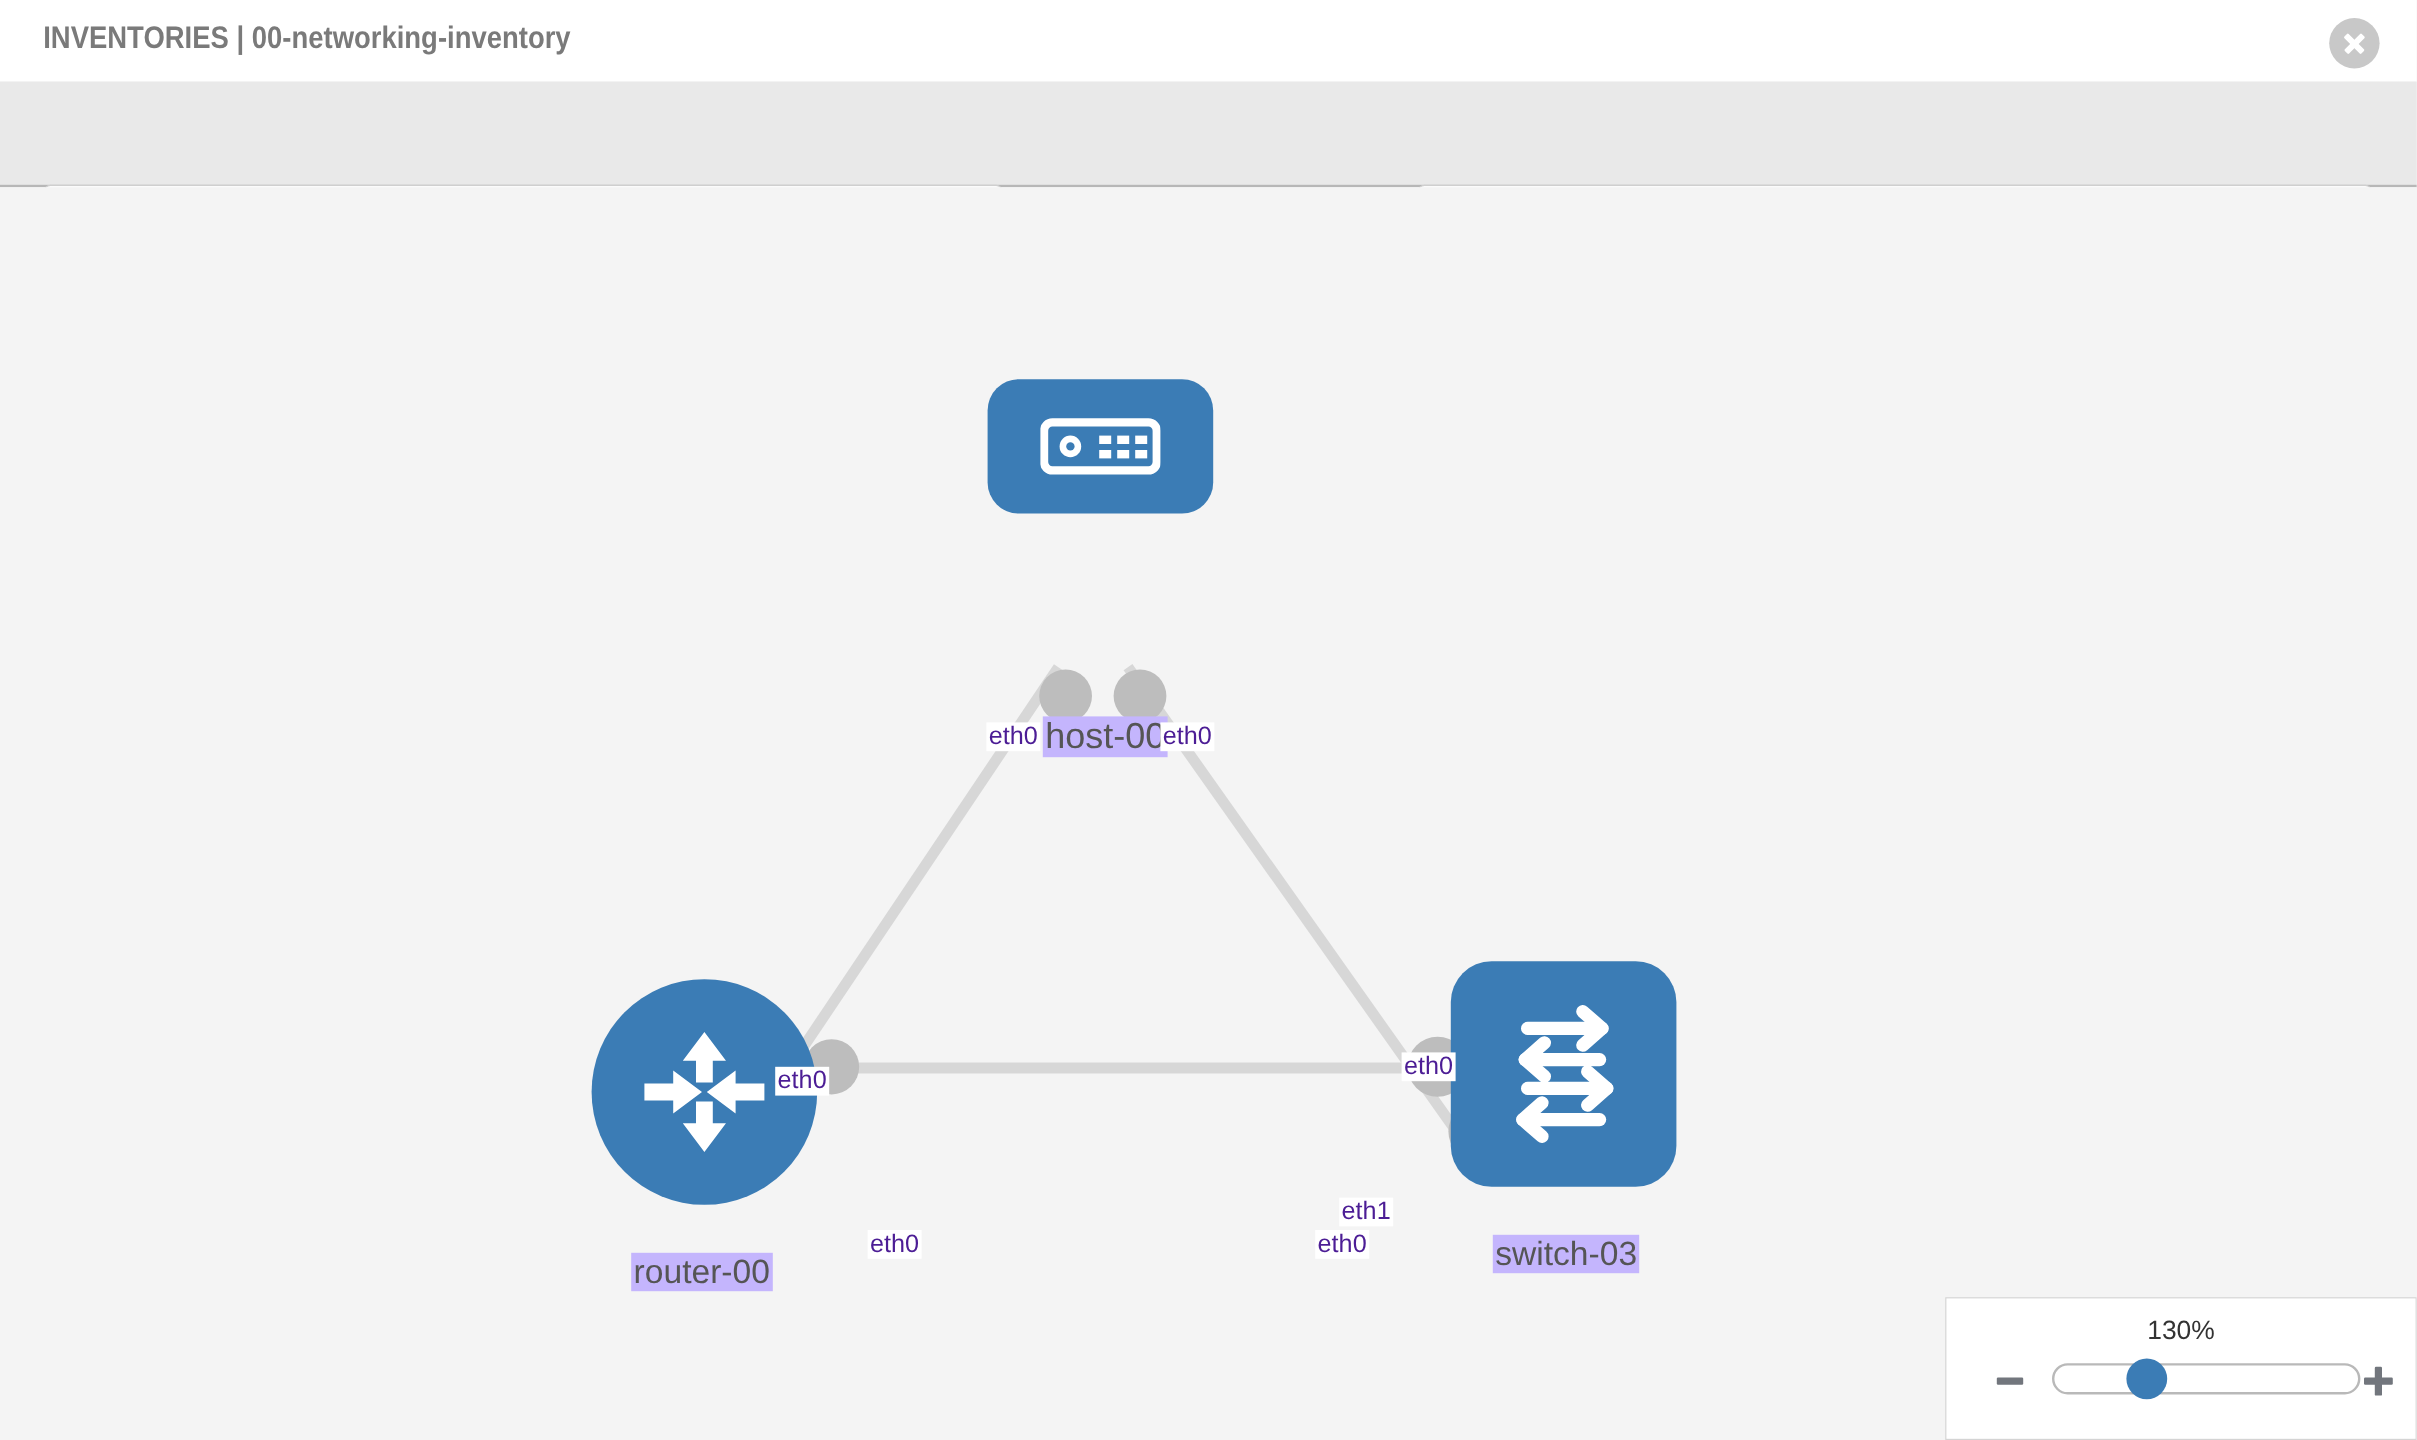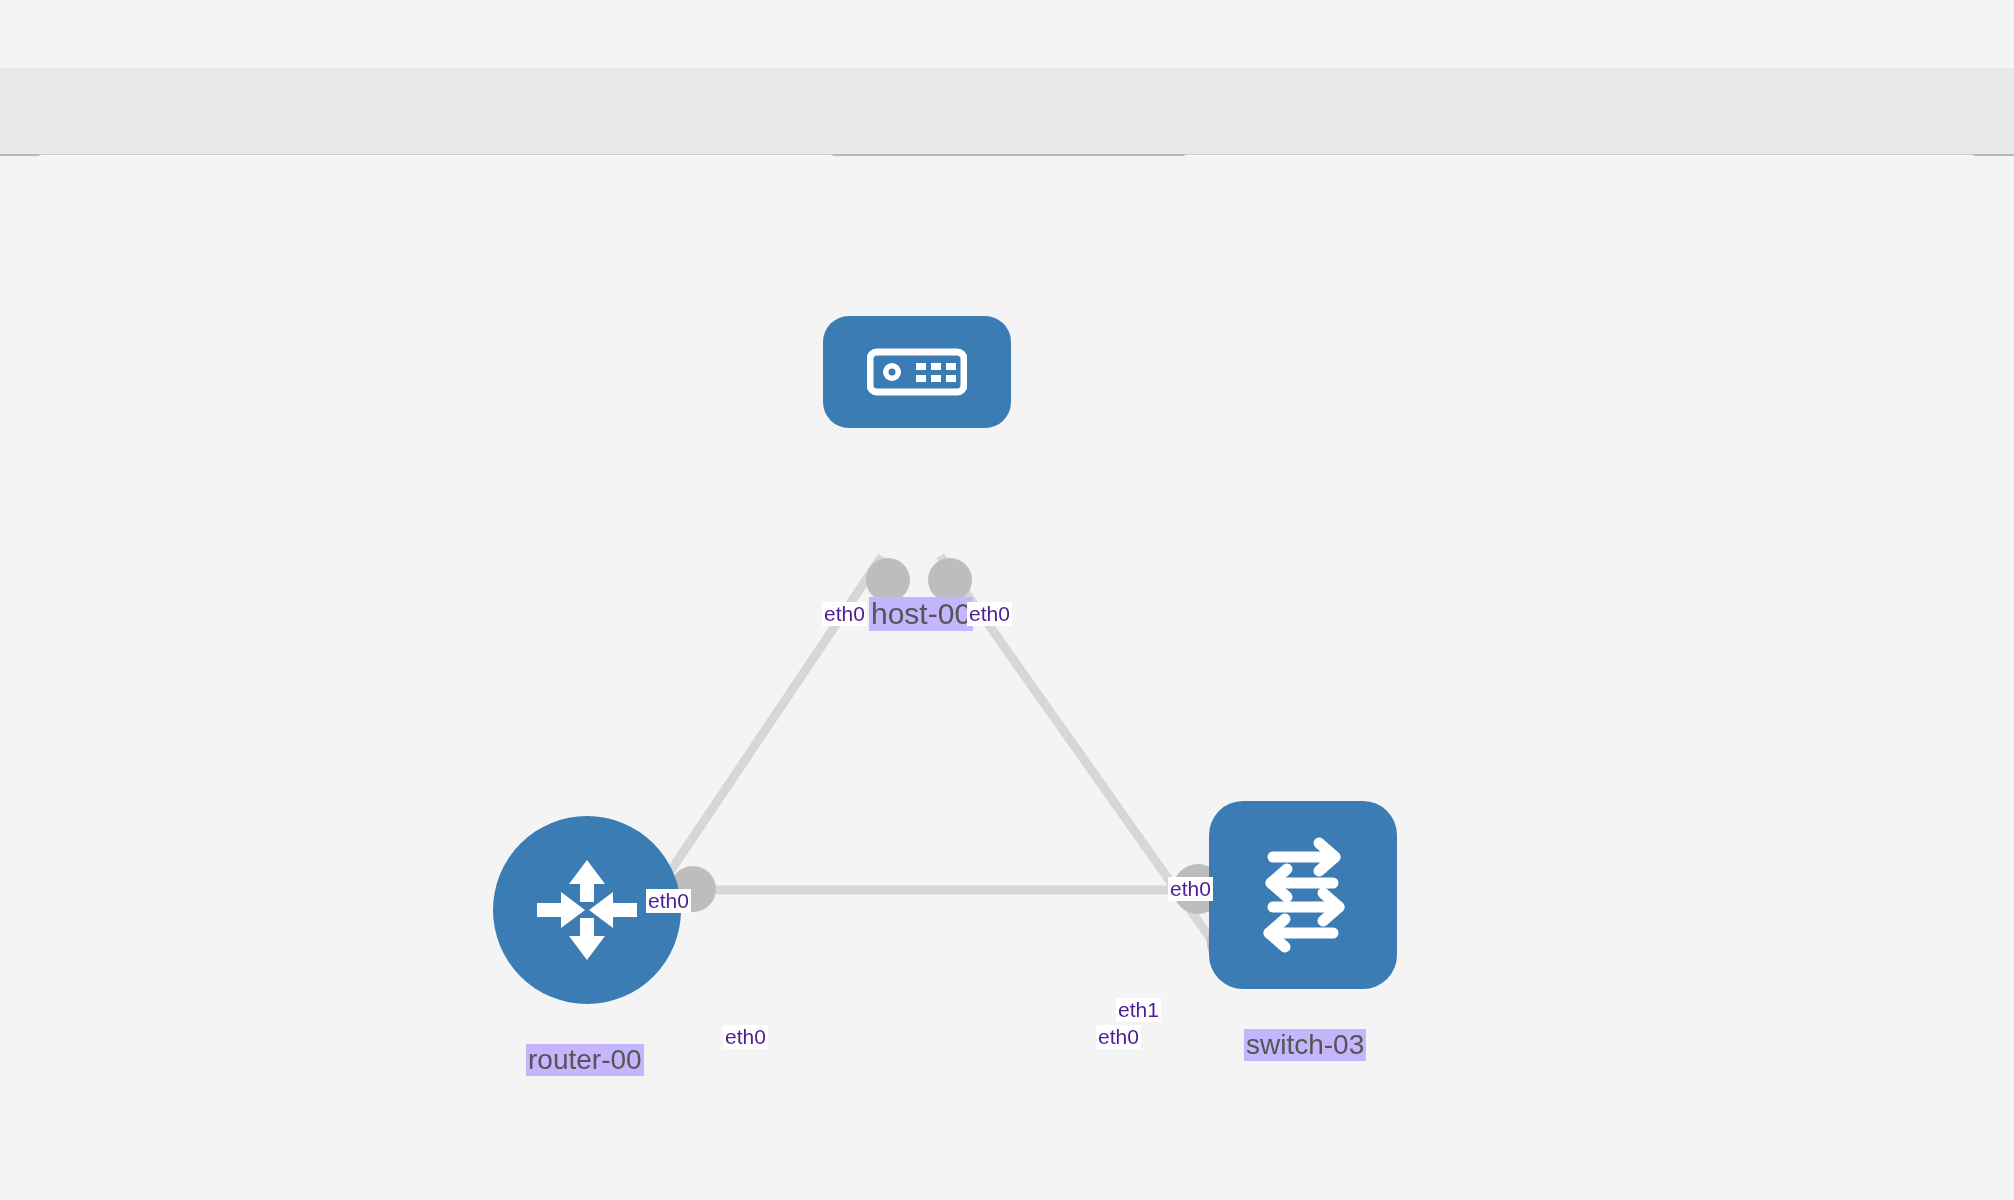--- a/index.html
+++ b/index.html
@@ -133,20 +133,24 @@
     position: absolute; left: 150px; top: 50px;
     width: 34px; height: 34px; border-radius: 50%;
     background: #3b7cb5; cursor: pointer;
   }
 </style>
 </head>
 <body>
 
 <div id="app">
 
+  <div class="header">
+    <div class="header-title">INVENTORIES | 00-networking-inventory</div>
+    <div class="close-btn"></div>
+  </div>
 
   <div class="toolbar">
 
     <div class="select-box" id="actions-select">
       <span class="sel-label">ACTIONS</span>
       <span class="caret"></span>
     </div>
 
     <div class="tool-icon" id="wrench-icon">
       <svg width="46" height="46" viewBox="0 0 46 46">
@@ -262,14 +266,21 @@
 
     <div class="if-label" style="left:1168px; top:721px;">eth0</div>
 
     <div class="if-label" style="left:723px; top:869px;">eth0</div>
 
     <div class="if-label" style="left:1096px; top:869px; z-index:1;">eth0</div>
     <div class="if-label" style="left:1116px; top:842px; z-index:2;">eth1</div>
 
   </div>
 
+  <div class="zoom-panel">
+    <div class="zoom-value">130%</div>
+    <div class="zoom-minus"></div>
+    <div class="zoom-track"></div>
+    <div class="zoom-thumb"></div>
+    <div class="zoom-plus"></div>
+  </div>
 
 </div>
 
 </body></html>

